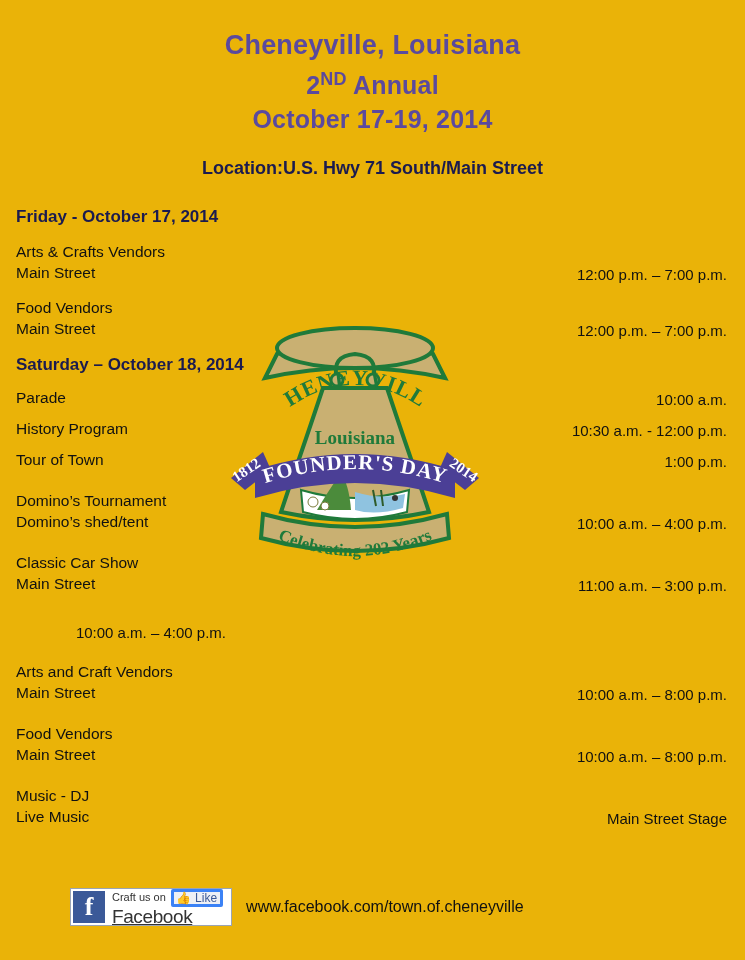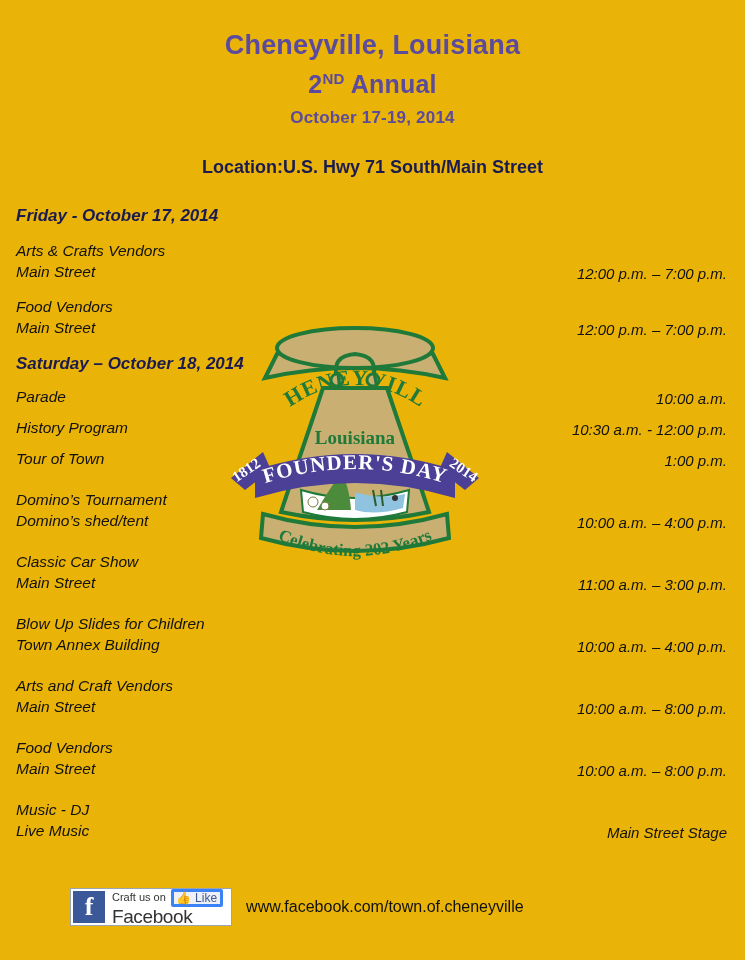--- a/index.html
+++ b/index.html
@@ -32,48 +32,47 @@
   }
   .header .line1 {
     font-size: 27px;
     line-height: 34px;
   }
   .header .line2 {
     font-size: 25px;
     line-height: 34px;
   }
   .header .line2 sup {
-    font-size: 15px;
+    font-size: 18px;
     vertical-align: super;
   }
   .header .line3 {
     font-size: 27px;
     line-height: 36px;
   }
   .header .line4 {
-    font-size: 17px;
+    font-size: 25px;
     line-height: 34px;
   }
 
   .location {
     text-align: center;
     margin-top: 22px;
     font-size: 18px;
     font-weight: bold;
     color: #1b1b4f;
   }
   .location .loc-label {
   }
 
   
   .schedule {
     position: relative;
     margin-top: 28px;
     padding: 0 18px 0 16px;
-    font-style: italic;
   }
   .dayhead {
     font-size: 17px;
     font-weight: bold;
     color: #1b1b4f;
     margin: 12px 0 14px 0;
   }
   .dayhead.second {
     margin-top: 16px;
     margin-bottom: 12px;
@@ -166,20 +165,21 @@
     border: 3px solid #3b82f6;
     background: #eef0f5;
     padding: 0 3px;
     border-radius: 2px;
   }
   .fb-name {
     font-size: 19px;
     color: #333;
     font-weight: normal;
     letter-spacing: -0.4px;
+    text-decoration: underline;
   }
   .fb-url {
     margin-left: 14px;
     font-size: 16px;
     color: #111;
   }
 </style>
 </head>
 <body>
 
@@ -294,24 +294,20 @@
 
     <div class="row loose">
       <div class="names">
         <span>Classic Car Show</span>
         <span class="sub">Main Street</span>
       </div>
       <div class="time">11:00 a.m. – 3:00 p.m.</div>
     </div>
 
     <div class="row loose">
-      <div class="names">
-        <span>Blow Up Slides for Children</span>
-        <span class="sub">Town Annex Building</span>
-      </div>
       <div class="time">10:00 a.m.  – 4:00 p.m.</div>
     </div>
 
     <div class="row loose">
       <div class="names">
         <span>Arts and Craft Vendors</span>
         <span class="sub">Main Street</span>
       </div>
       <div class="time">10:00 a.m. – 8:00 p.m.</div>
     </div>

